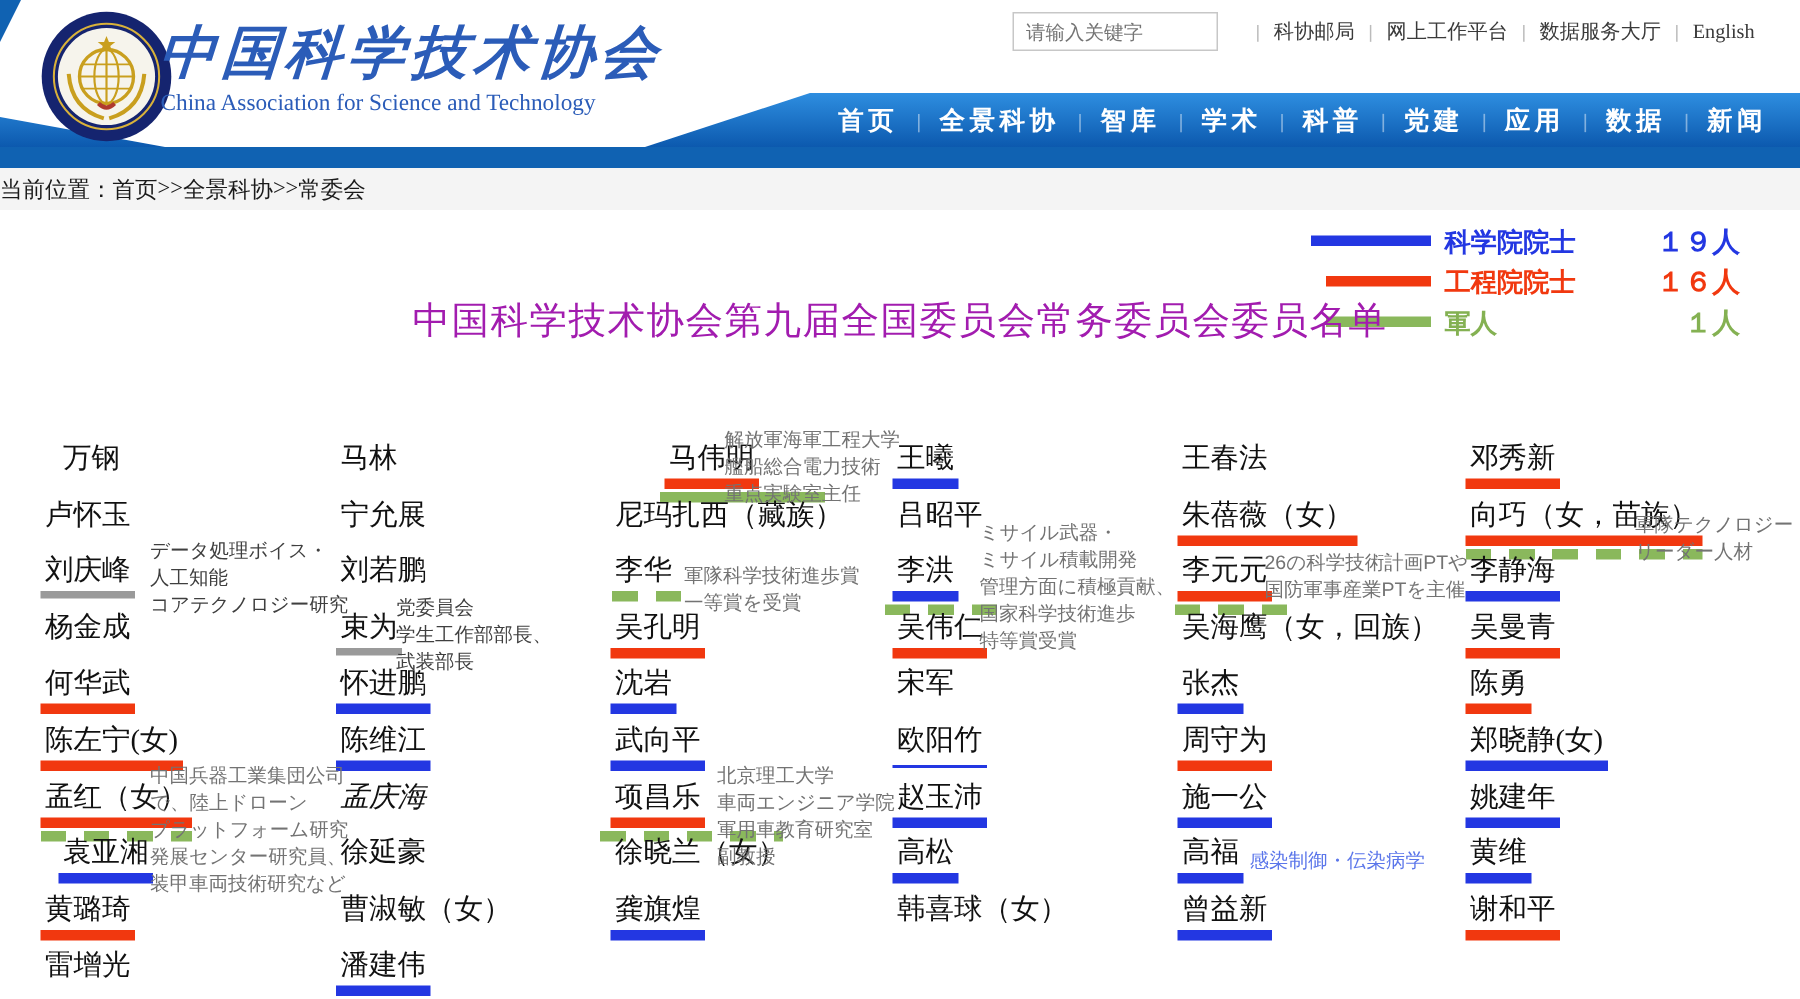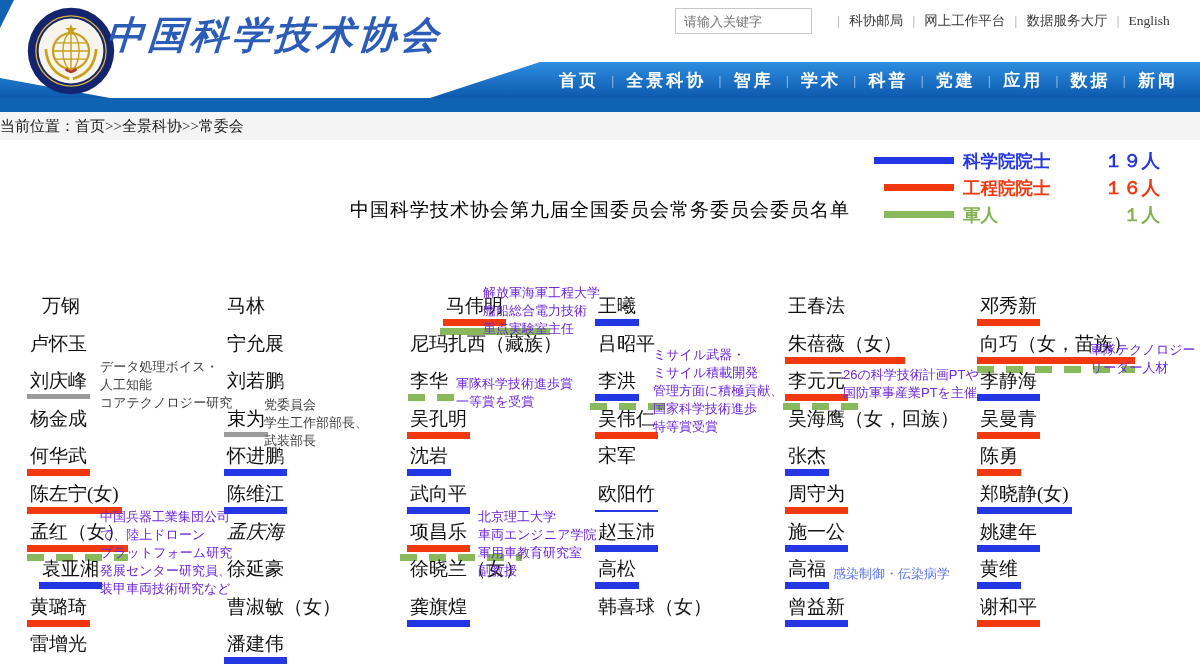--- a/index.html
+++ b/index.html
@@ -47,35 +47,35 @@
   .lline{height:7px;width:70px;flex:0 0 auto;}
   .lline.first{width:80px;margin-left:-10px;}
   .lline.blue{background:#2337e2;}
   .lline.red{background:#f1380f;}
   .lline.green{background:#8ab85c;}
   .lline.green-dashed{background:repeating-linear-gradient(90deg,#8ab85c 0 17px,transparent 17px 29px);}
   .llabel{margin-left:9px;flex:1;font-size:17.5px;font-weight:bold;white-space:nowrap;}
   .lcount{font-size:18.5px;font-weight:bold;text-align:right;white-space:nowrap;}
   .c-blue{color:#2337e2;} .c-red{color:#f1380f;} .c-green{color:#84b152;}
   
-  #ptitle{position:absolute;left:0;top:197px;width:1200px;text-align:center;font-size:19px;
-        color:#000000;font-family:"Liberation Serif","DejaVu Serif",serif;letter-spacing:1px;}
+  #ptitle{position:absolute;left:0;top:197px;width:1200px;text-align:center;font-size:25px;
+        color:#a21caf;font-family:"Liberation Serif","DejaVu Serif",serif;letter-spacing:1px;}
   
   .cell{position:absolute;white-space:nowrap;}
   .mname{position:relative;display:inline-block;font-family:"Liberation Serif","DejaVu Serif",serif;
         font-size:19px;line-height:23px;color:#111;}
   .bar{position:absolute;left:-3px;width:calc(100% + 6px);height:7px;display:block;}
   .bar.blue{background:#2337e2;}
   .bar.red{background:#f1380f;}
   .bar.green{background:#8ab85c;}
   .bar.gray{background:#9a9a9a;height:5px;}
   .bar.thin-blue{background:#2337e2;height:2px;}
   .bar.green-dashed{background:repeating-linear-gradient(90deg,#8ab85c 0 17px,transparent 17px 29px);}
   .note{position:absolute;font-size:13px;line-height:18px;white-space:nowrap;}
-  .note.green{color:#6d28d9;}
+  .note.green{color:#737373;}
   .note.dark{color:#3f3f3f;}
   .note.blue{color:#5b76ea;}
 </style>
 </head>
 <body>
 
 <div id="page">
 
   <div id="band"></div>
   <div id="strip"></div>
@@ -93,20 +93,21 @@
       <line x1="33" y1="41" x2="67" y2="41" stroke="#c99f1e" stroke-width="1.4"></line>
       <line x1="33" y1="59" x2="67" y2="59" stroke="#c99f1e" stroke-width="1.4"></line>
       <line x1="50" y1="30" x2="50" y2="70" stroke="#c99f1e" stroke-width="1.6"></line>
       <polygon points="50,20 51.8,24.5 56.5,24.5 52.8,27.5 54.2,32 50,29.2 45.8,32 47.2,27.5 43.5,24.5 48.2,24.5" fill="#c99f1e"></polygon>
       <path d="M22,48 Q24,74 48,81" fill="none" stroke="#c99f1e" stroke-width="3"></path>
       <path d="M78,48 Q76,74 52,81" fill="none" stroke="#c99f1e" stroke-width="3"></path>
       <path d="M44,70 q6,6 12,0" fill="none" stroke="#b03a2e" stroke-width="3"></path>
     </svg>
   </div>
   <div id="brandzh">中国科学技术协会</div>
+  <div id="branden">China Association for Science and Technology</div>
 
   <div id="searchbox">
     <input placeholder="请输入关键字" style="">
     <svg width="17" height="17" viewBox="0 0 20 20">
       <circle cx="8.5" cy="8.5" r="6" fill="none" stroke="#2b6fc4" stroke-width="2"></circle>
       <line x1="13" y1="13.5" x2="17.5" y2="18" stroke="#2b6fc4" stroke-width="2"></line>
     </svg>
   </div>
   <div id="toplinks">
       <span class="sep">|</span>

